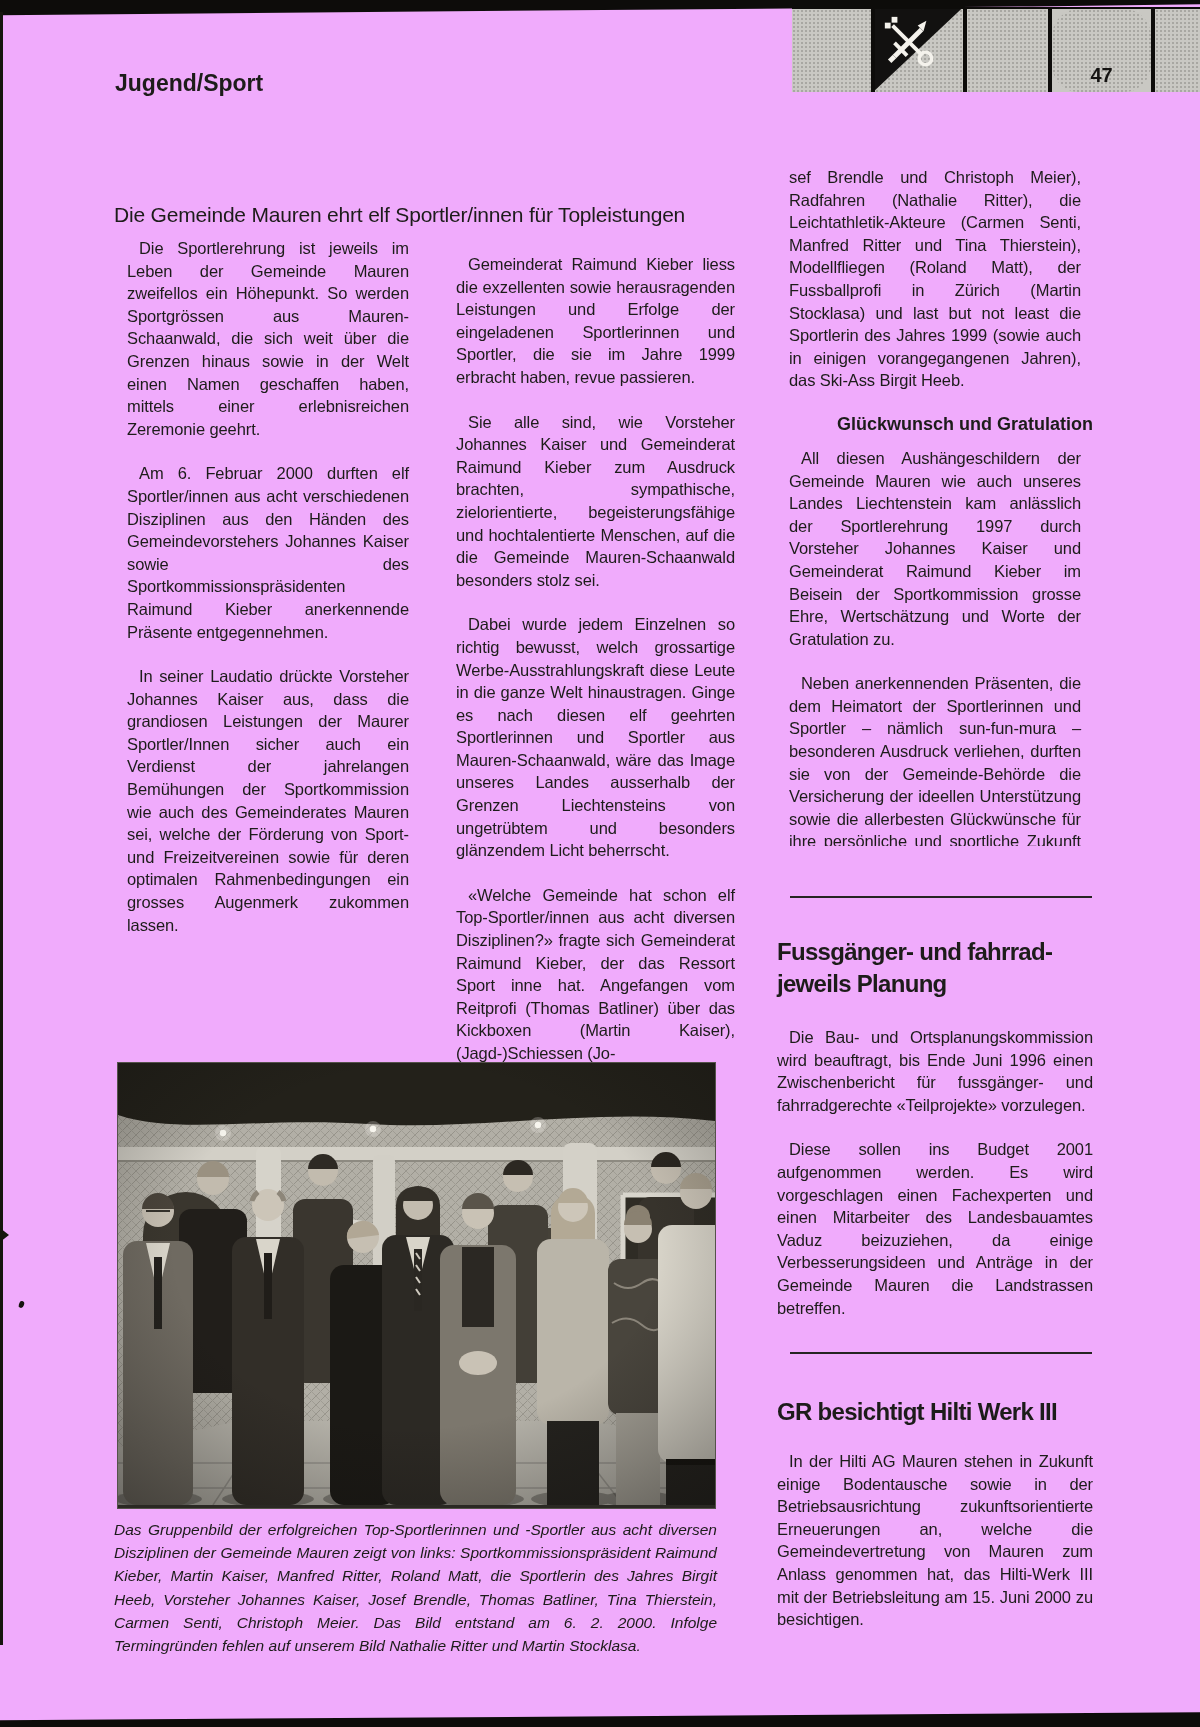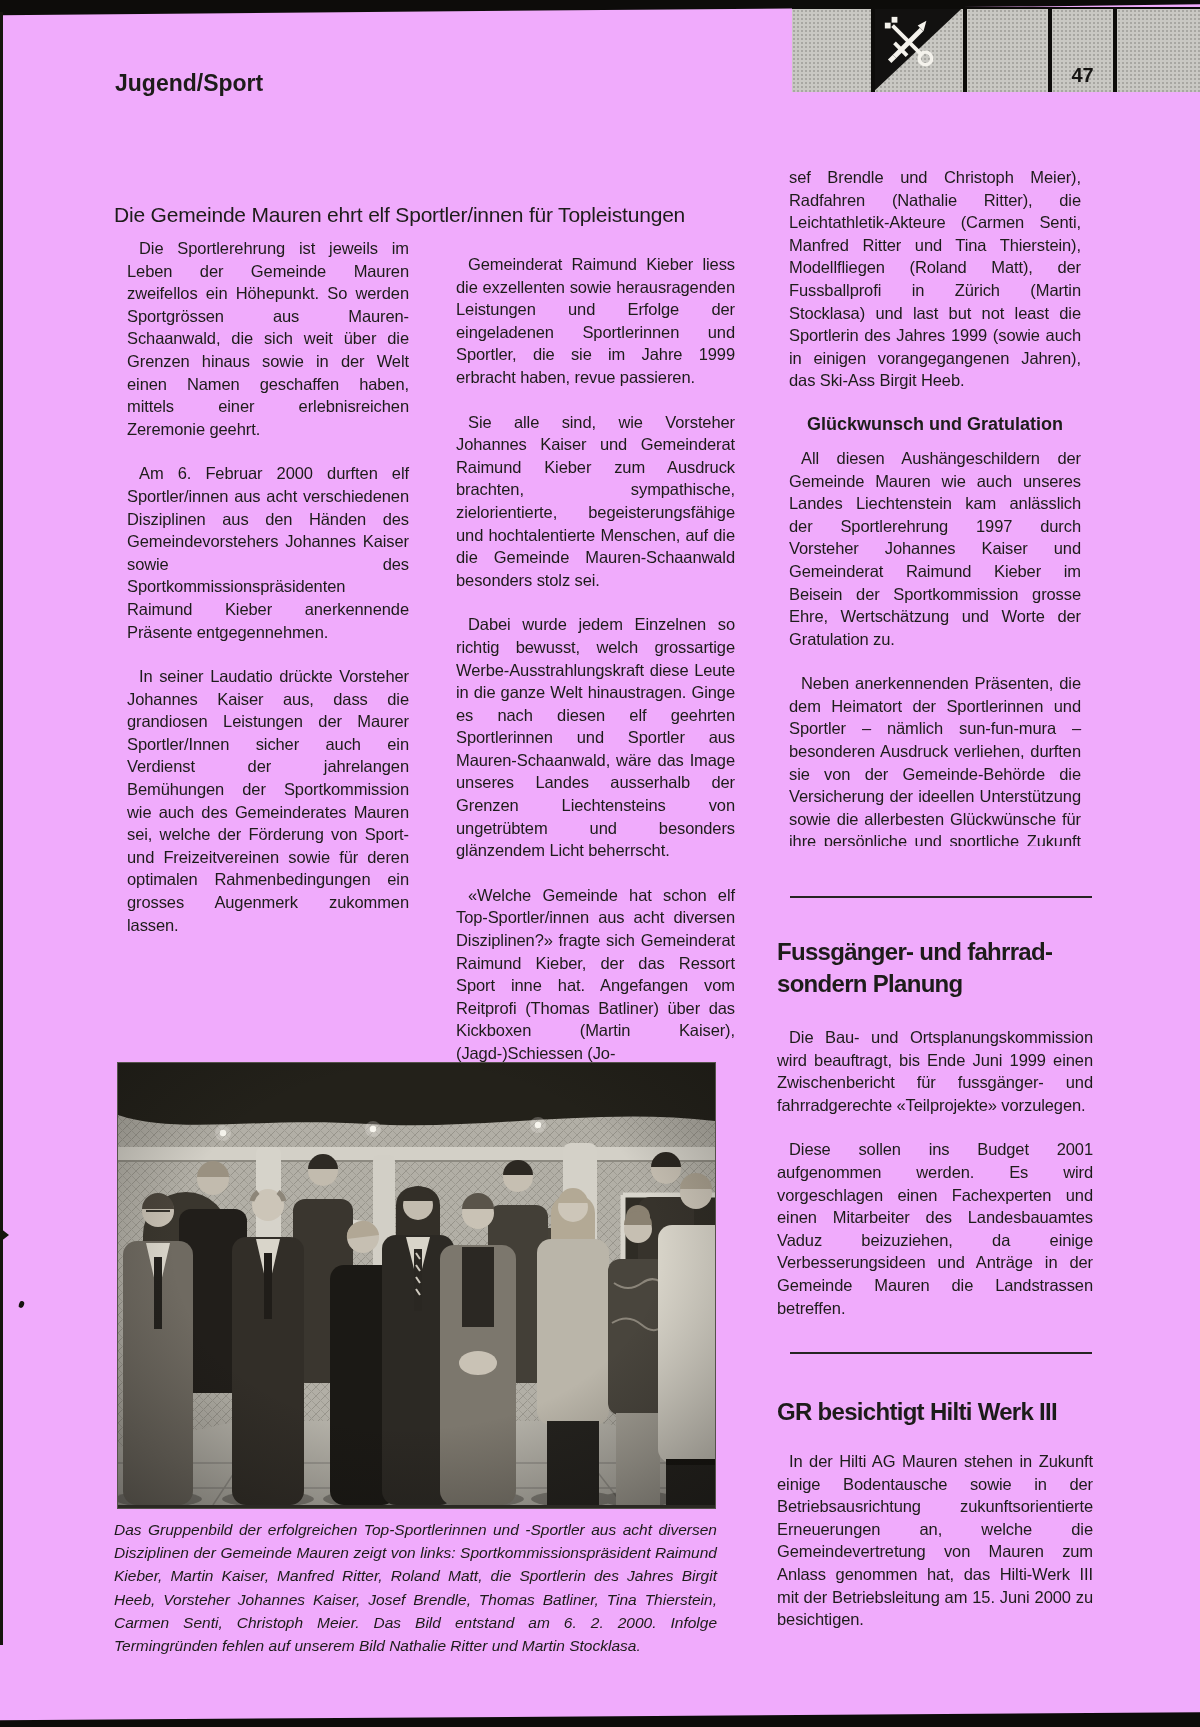--- a/index.html
+++ b/index.html
@@ -21,36 +21,36 @@
     border-radius:50% 50% 60% 40%;transform:rotate(18deg);}
   
   .section-label{position:absolute;left:115px;top:70px;font-size:23px;font-weight:bold;letter-spacing:0;}
   .emblem-strip{position:absolute;left:792px;top:7px;width:408px;height:83px;display:flex;
     background:#c9c8c3;border-top:2px solid #0d0c0a;}
   .dotted{background-color:#c9c8c3;
     background-image:radial-gradient(circle,#a8a7a2 0.9px,transparent 1.1px);
     background-size:4px 4px;}
   .strip-divider{width:4px;background:#0d0c0a;flex:none;}
   .strip-panel{flex:none;position:relative;}
-  .p1{width:79px;} .p2{width:88px;} .p3{width:81px;} .p4{width:61px;display:flex;align-items:flex-end;justify-content:center;} .p5{flex:1;}
+  .p1{width:79px;} .p2{width:88px;} .p3{width:81px;} .p4{width:99px;display:flex;align-items:flex-end;justify-content:center;border-radius:27px;} .p5{flex:1;}
   .tri{position:absolute;inset:0;background:#121110;clip-path:polygon(0 0,98% 0,0 98%);}
   .emblem-icon{position:absolute;left:5px;top:4px;}
   .page-number{font-size:20px;font-weight:bold;padding-bottom:5px;color:#151412;}
   
   .title{position:absolute;left:113px;top:144px;font-size:40px;font-weight:bold;letter-spacing:-1.2px;white-space:nowrap;}
   .subtitle{position:absolute;left:114px;top:203px;font-size:21px;letter-spacing:-0.2px;white-space:nowrap;}
   
   .col{position:absolute;overflow:hidden;text-align:justify;}
   .col p{margin:0 12px 22px;font-size:16.5px;line-height:22.6px;text-indent:12px;letter-spacing:-0.1px;}
   .col1{left:115px;top:237px;width:306px;height:812px;}
   .col2{left:444px;top:253px;width:303px;height:812px;}
   .col3{left:777px;top:166px;width:316px;height:680px;}
   .col3 p.cont{text-indent:0;}
   .col-heading{font-size:18px;font-weight:bold;line-height:22.6px;white-space:pre-line;margin:0 0 2px;text-align:left;}
-  .sub-heading{font-size:18px;font-weight:bold;margin:20px 0 12px;text-align:center;}
+  .sub-heading{font-size:18px;font-weight:bold;margin:20px 0 12px;text-align:right;}
   .rule{position:absolute;left:790px;width:302px;height:2px;background:#262522;}
   .rule1{top:896px;} .rule2{top:1352px;}
   .side-title{position:absolute;left:777px;font-size:24px;font-weight:bold;line-height:32px;
     letter-spacing:-0.7px;white-space:pre-line;}
   .side-title1{top:936px;} .side-title2{top:1396px;white-space:nowrap;}
   .side-body{position:absolute;left:777px;width:316px;text-align:justify;overflow:hidden;}
   .side-body p{margin:0 0 22px;font-size:16.5px;line-height:22.6px;text-indent:12px;letter-spacing:-0.1px;}
   .side-body1{top:1026px;height:310px;}
   .side-body2{top:1450px;height:230px;}
   
@@ -117,23 +117,23 @@
 
   <div class="col col3">
     <p class="cont">sef Brendle und Christoph Meier), Radfahren (Nathalie Ritter), die Leichtathletik-Akteure (Carmen Senti, Manfred Ritter und Tina Thierstein), Modellfliegen (Roland Matt), der Fussballprofi in Zürich (Martin Stocklasa) und last but not least die Sportlerin des Jahres 1999 (sowie auch in einigen vorangegangenen Jahren), das Ski-Ass Birgit Heeb.</p>
     <div class="sub-heading">Glückwunsch und Gratulation</div>
     <p>All diesen Aushängeschildern der Gemeinde Mauren wie auch unseres Landes Liechtenstein kam anlässlich der Sportlerehrung 1997 durch Vorsteher Johannes Kaiser und Gemeinderat Raimund Kieber im Beisein der Sportkommission grosse Ehre, Wertschätzung und Worte der Gratulation zu.</p>
     <p>Neben anerkennenden Präsenten, die dem Heimatort der Sportlerinnen und Sportler – nämlich sun-fun-mura – besonderen Ausdruck verliehen, durften sie von der Gemeinde-Behörde die Versicherung der ideellen Unterstützung sowie die allerbesten Glückwünsche für ihre persönliche und sportliche Zukunft entgegennehmen.</p>
   </div>
 
   <div class="rule rule1"></div>
   <div class="side-title side-title1">Fussgänger- und fahrrad-
-sondern Planung</div>
+jeweils Planung</div>
   <div class="side-body side-body1">
-    <p>Die Bau- und Ortsplanungskommission wird beauftragt, bis Ende Juni 1999 einen Zwischenbericht für fussgänger- und fahrradgerechte «Teilprojekte» vorzulegen.</p>
+    <p>Die Bau- und Ortsplanungskommission wird beauftragt, bis Ende Juni 1996 einen Zwischenbericht für fussgänger- und fahrradgerechte «Teilprojekte» vorzulegen.</p>
     <p>Diese sollen ins Budget 2001 aufgenommen werden. Es wird vorgeschlagen einen Fachexperten und einen Mitarbeiter des Landesbauamtes Vaduz beizuziehen, da einige Verbesserungsideen und Anträge in der Gemeinde Mauren die Landstrassen betreffen.</p>
   </div>
 
   <div class="rule rule2"></div>
   <div class="side-title side-title2">GR besichtigt Hilti Werk III</div>
   <div class="side-body side-body2">
     <p>In der Hilti AG Mauren stehen in Zukunft einige Bodentausche sowie in der Betriebsausrichtung zukunftsorientierte Erneuerungen an, welche die Gemeindevertretung von Mauren zum Anlass genommen hat, das Hilti-Werk III mit der Betriebsleitung am 15. Juni 2000 zu besichtigen.</p>
   </div>
 
   <div class="photo">

